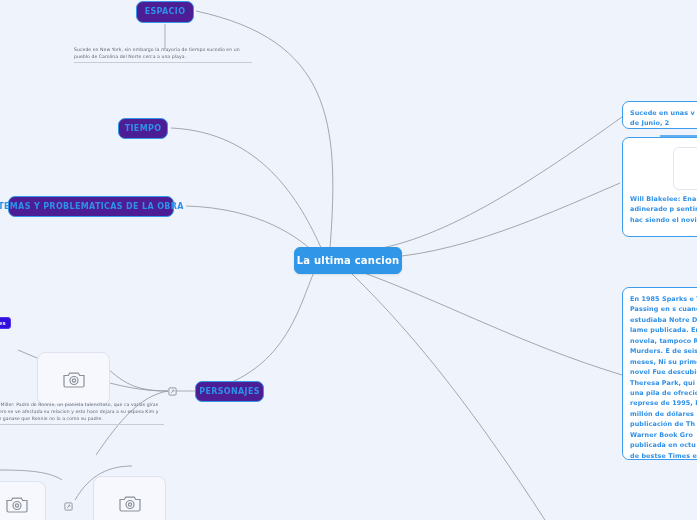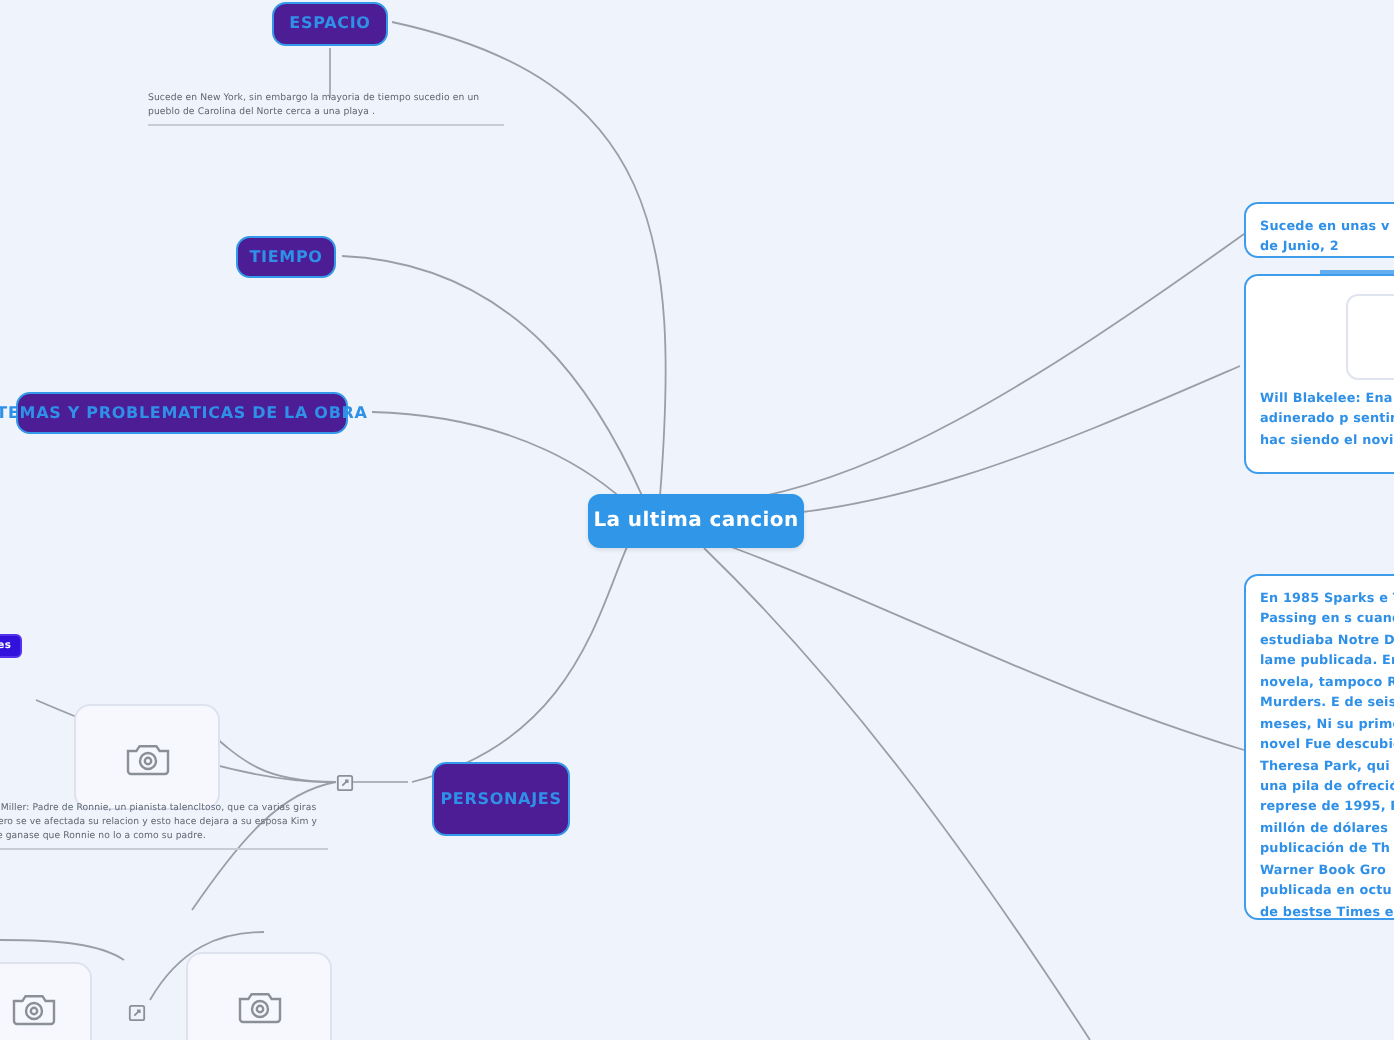--- a/index.html
+++ b/index.html
@@ -176,21 +176,21 @@
   <div class="plainnote" style="left:74px; top:46px; width:178px;">Sucede en New York, sin embargo la mayoria de tiempo sucedio en un pueblo de Carolina del Norte cerca a una playa .</div>
 
   <div class="node" style="left:118px; top:118px; width:50px; height:21px;">
     <span>TIEMPO</span>
   </div>
 
   <div class="node" style="left:8px; top:196px; width:166px; height:21px;">
     <span>TEMAS Y PROBLEMATICAS DE LA OBRA</span>
   </div>
 
-  <div class="node" style="left:216px; top:381px; width:69px; height:37px;">
+  <div class="node" style="left:195px; top:381px; width:69px; height:21px;">
     <span>PERSONAJES</span>
   </div>
 
   <div class="expander" style="left:168px; top:387px;">
     <svg width="9" height="9" viewBox="0 0 10 10" fill="none" stroke="#8b8f98" stroke-width="1">
       <rect x="1" y="1" width="8" height="8" rx="1"></rect>
       <path d="M3.5 6.5 L6.5 3.5 M5 3.5 H6.5 V5"></path>
     </svg>
   </div>
 

